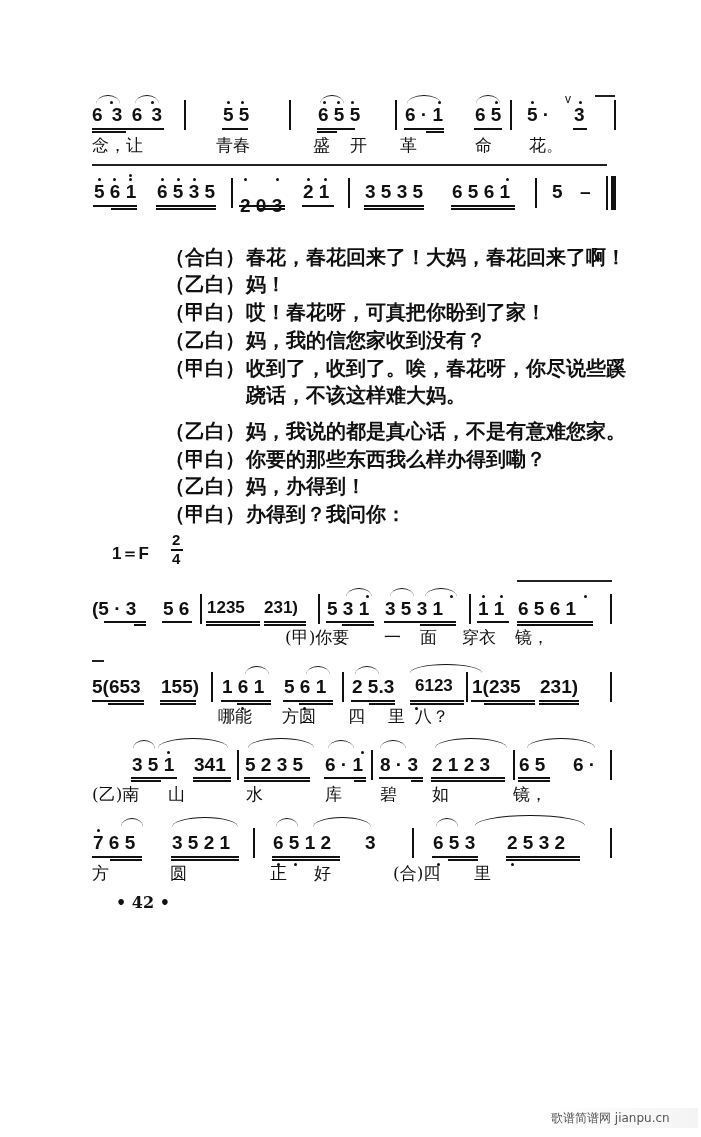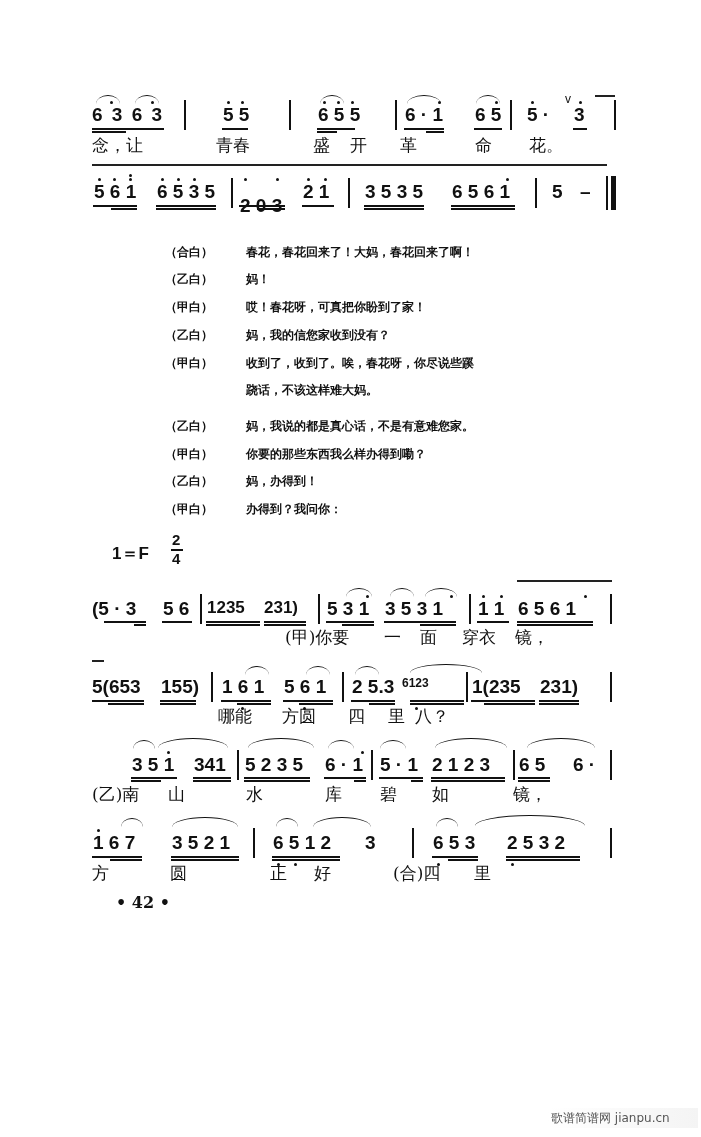--- a/index.html
+++ b/index.html
@@ -1,21 +1,21 @@
 <!DOCTYPE html>
 <html><head>
 <meta charset="utf-8">
 <style>
   html, body { margin: 0; padding: 0; background: #ffffff; }
   body { width: 701px; height: 1137px; position: relative; overflow: hidden;
          font-family: "DejaVu Sans", sans-serif; color: #111; }
   .abs { position: absolute; }
   .num { font-family: "Liberation Sans", sans-serif; font-weight: bold; font-size: 19px; white-space: pre; }
   .lyr { font-family: "DejaVu Serif", serif; font-size: 17px; white-space: pre; }
-  .dlg { font-family: "DejaVu Serif", serif; font-size: 12px; white-space: pre; font-weight: bold; }
+  .dlg { font-family: "DejaVu Serif", serif; font-size: 20px; white-space: pre; font-weight: bold; }
   .bar { position: absolute; width: 2px; background: #111; }
   .ul { position: absolute; height: 1.5px; background: #111; }
   .dot { position: absolute; width: 3px; height: 3px; border-radius: 50%; background: #111; }
   .slur { position: absolute; border-top: 1.6px solid #111; border-radius: 50% 50% 0 0 / 100% 100% 0 0; }
   .rule { position: absolute; height: 2px; background: #222; }
 </style>
 </head>
 <body>
 
 <div>
@@ -217,21 +217,21 @@
   <div class="ul" style="left:221px;top:700px;width:50px;"></div>
   <div class="ul" style="left:237px;top:703px;width:34px;"></div>
   <span class="abs num" style="left:284px;top:676px;">5 6 1</span>
   <div class="ul" style="left:283px;top:700px;width:50px;"></div>
   <div class="ul" style="left:299px;top:703px;width:34px;"></div>
   <div class="bar" style="left:342px;top:672px;height:30px;"></div>
 
   <span class="abs num" style="left:352px;top:676px;">2 5.3</span>
   <div class="ul" style="left:351px;top:700px;width:44px;"></div>
   <div class="ul" style="left:369px;top:703px;width:26px;"></div>
-  <span class="abs num" style="left:402px;top:676px;font-size:12px;">6123</span>
+  <span class="abs num" style="left:415px;top:676px;font-size:17px;">6123</span>
   <div class="ul" style="left:410px;top:700px;width:54px;"></div>
   <div class="ul" style="left:410px;top:703px;width:54px;"></div>
   <div class="bar" style="left:466px;top:672px;height:30px;"></div>
 
   <span class="abs num" style="left:472px;top:676px;">1(235</span>
   <div class="ul" style="left:471px;top:700px;width:64px;"></div>
   <div class="ul" style="left:484px;top:703px;width:51px;"></div>
   <span class="abs num" style="left:540px;top:676px;">231)</span>
   <div class="ul" style="left:539px;top:700px;width:40px;"></div>
   <div class="ul" style="left:539px;top:703px;width:40px;"></div>
@@ -266,21 +266,21 @@
   <div class="bar" style="left:237px;top:750px;height:30px;"></div>
 
   <span class="abs num" style="left:245px;top:754px;">5 2 3 5</span>
   <div class="ul" style="left:244px;top:777px;width:66px;"></div>
   <div class="ul" style="left:244px;top:780px;width:66px;"></div>
   <span class="abs num" style="left:325px;top:754px;">6 · 1</span>
   <div class="ul" style="left:324px;top:777px;width:42px;"></div>
   <div class="ul" style="left:354px;top:780px;width:12px;"></div>
   <div class="bar" style="left:371px;top:750px;height:30px;"></div>
 
-  <span class="abs num" style="left:380px;top:754px;">5 · 1</span>
+  <span class="abs num" style="left:380px;top:754px;">8 · 3</span>
   <div class="ul" style="left:379px;top:777px;width:44px;"></div>
   <div class="ul" style="left:411px;top:780px;width:12px;"></div>
   <span class="abs num" style="left:432px;top:754px;">2 1 2 3</span>
   <div class="ul" style="left:431px;top:777px;width:74px;"></div>
   <div class="ul" style="left:431px;top:780px;width:74px;"></div>
   <div class="bar" style="left:513px;top:750px;height:30px;"></div>
 
   <span class="abs num" style="left:519px;top:754px;">6 5</span>
   <div class="ul" style="left:518px;top:777px;width:32px;"></div>
   <div class="ul" style="left:518px;top:780px;width:32px;"></div>
@@ -300,21 +300,21 @@
 </div>
 
 <div>
   <div class="slur" style="left:121px;top:818px;width:22px;height:8px;"></div>
   <div class="slur" style="left:172px;top:817px;width:66px;height:9px;"></div>
   <div class="slur" style="left:276px;top:818px;width:22px;height:8px;"></div>
   <div class="slur" style="left:313px;top:817px;width:58px;height:9px;"></div>
   <div class="slur" style="left:436px;top:818px;width:22px;height:8px;"></div>
   <div class="slur" style="left:475px;top:815px;width:110px;height:10px;"></div>
 
-  <span class="abs num" style="left:93px;top:832px;">1 6 7</span>
+  <span class="abs num" style="left:93px;top:832px;">7 6 5</span>
   <div class="ul" style="left:92px;top:856px;width:50px;"></div>
   <div class="ul" style="left:110px;top:859px;width:32px;"></div>
   <span class="abs num" style="left:172px;top:832px;">3 5 2 1</span>
   <div class="ul" style="left:171px;top:856px;width:68px;"></div>
   <div class="ul" style="left:171px;top:859px;width:68px;"></div>
   <div class="bar" style="left:253px;top:828px;height:30px;"></div>
 
   <span class="abs num" style="left:273px;top:832px;">6 5 1 2</span>
   <div class="ul" style="left:272px;top:856px;width:68px;"></div>
   <div class="ul" style="left:272px;top:859px;width:68px;"></div>

